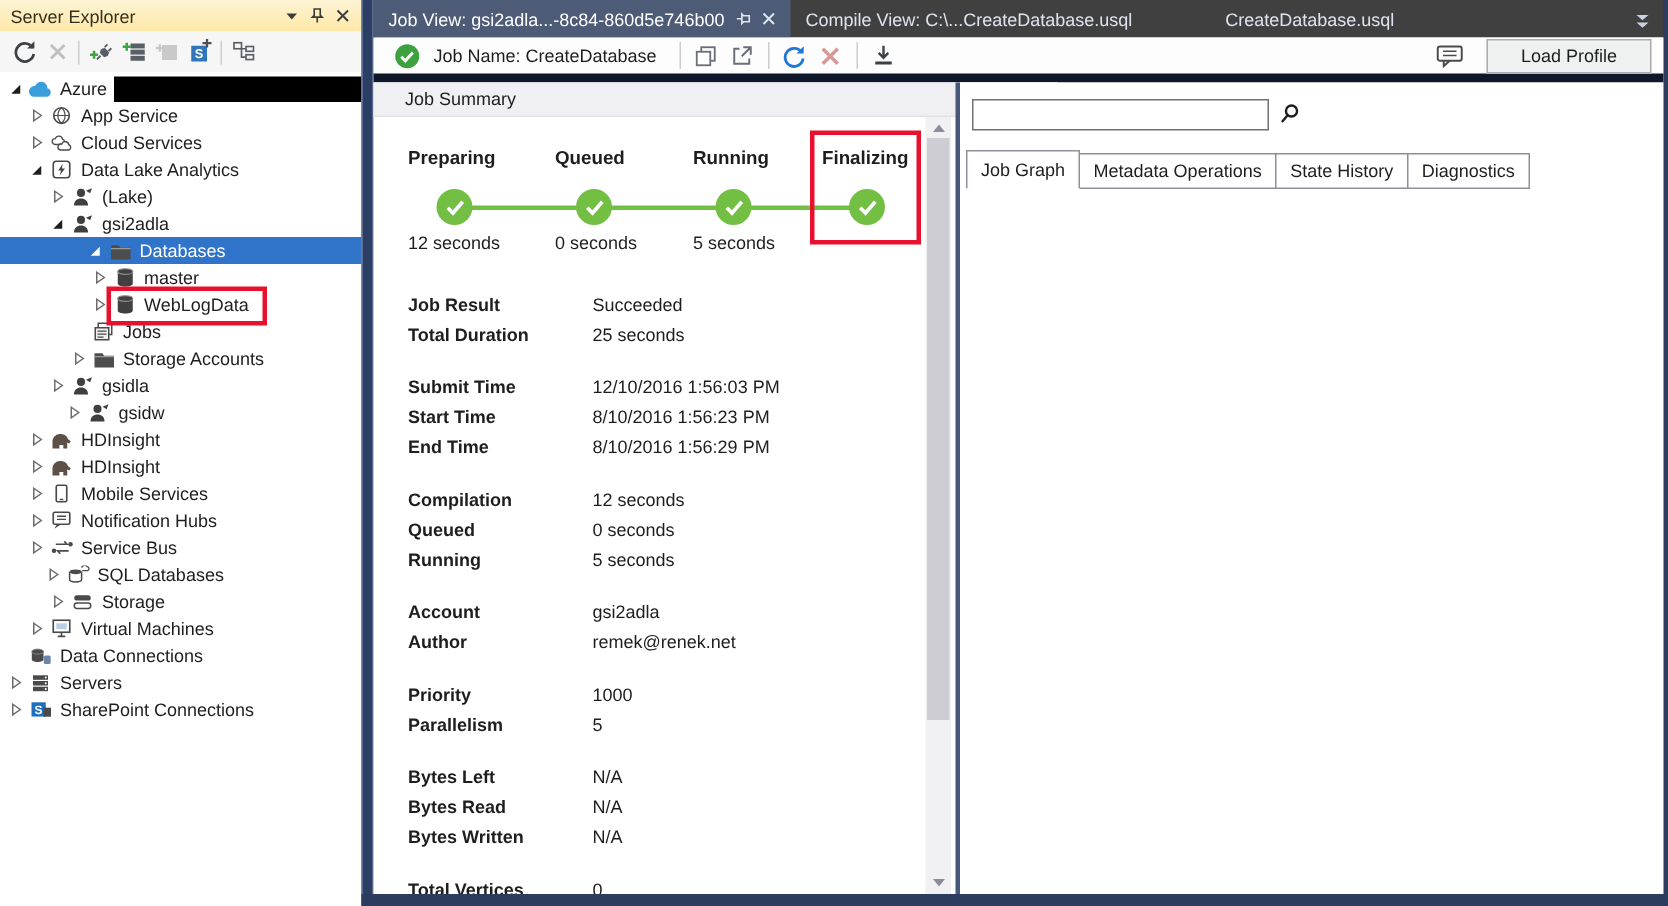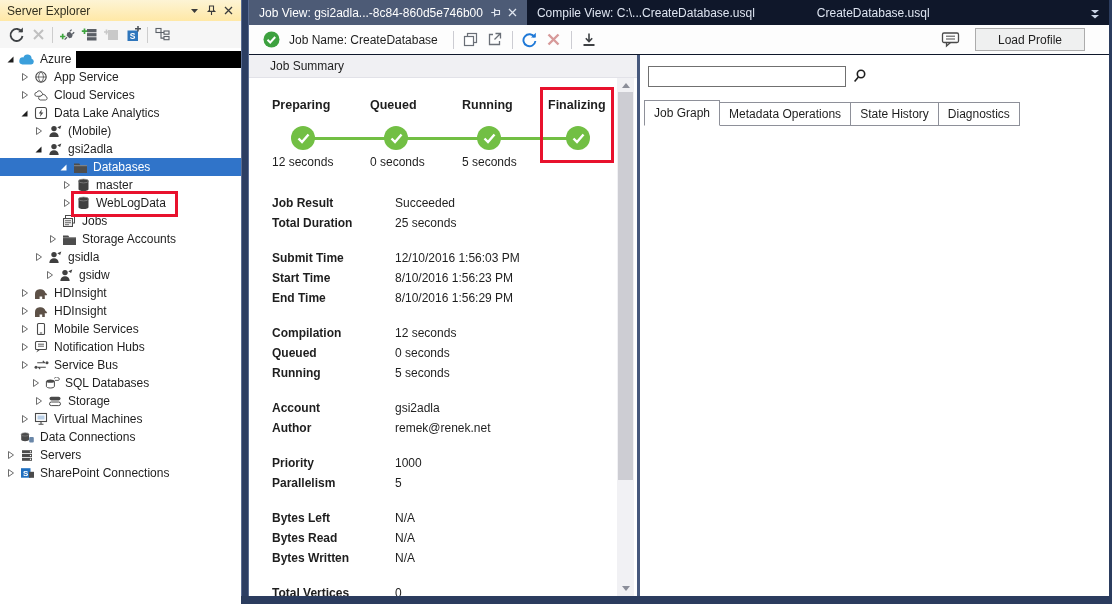--- a/index.html
+++ b/index.html
@@ -23,27 +23,27 @@
   .tw-label { line-height: 15px; }
   .anno-wrap { position: relative; display: inline-flex; align-items: flex-start; }
   .annotation-box { position: absolute; top: -5px; bottom: -6px; left: -4px; right: -12px; border: 3px solid #e8112d; pointer-events: none; z-index: 5; }
   .redaction { height: 17px; flex: 1; background: #000; margin-left: 5px; }
 
   
   #panel-divider { position: absolute; left: 241px; top: 0; width: 8px; height: 604px; background: #2c3e63; border-left: 1px solid #5a6c92; border-right: 1px solid #5a6c92; }
 
   
   #doc-area { position: absolute; left: 249px; top: 0; right: 0; height: 604px; }
-  #doc-tabbar { position: absolute; left: 0; top: 0; right: 0; height: 25px; background: #0f172a; display: flex; }
+  #doc-tabbar { position: absolute; left: 0; top: 0; right: 0; height: 25px; background: #404040; display: flex; }
   .doc-tab { display: flex; align-items: center; padding: 0 10px; color: #dde4f0; white-space: nowrap; }
   .doc-tab.active { background: #4d5b76; color: #fff; }
   .doc-tab .tabico { margin-left: 7px; display: inline-flex; color: #dfe5ef; }
   #tabbar-chevron { position: absolute; right: 12px; top: 8px; color: #c8d2e4; }
 
-  #doc-toolbar { position: absolute; left: 0; top: 25px; right: 3px; height: 30px; background: #fdfdfd; border-bottom: 1px solid #0f172a; display: flex; align-items: center; padding: 0 24px 0 10px; }
+  #doc-toolbar { position: absolute; left: 0; top: 25px; right: 3px; height: 30px; background: #fdfdfd; border-bottom: 6px solid #0f172a; display: flex; align-items: center; padding: 0 8px 0 10px; }
   .dt-ico { width: 24px; height: 22px; display: flex; align-items: center; justify-content: center; }
   .dt-sep { width: 1px; height: 18px; background: #ccccd2; margin: 0 5px; }
   #job-name-label { margin: 0 10px 0 6px; }
   #toolbar-right { margin-left: auto; display: flex; align-items: center; gap: 12px; }
   #load-profile-button { height: 23px; padding: 0 22px; background: #eff0f0; border: 1px solid #acacac; color: #1e1e1e; font-size: 12px; display: flex; align-items: center; }
 
   
   #summary-panel { position: absolute; left: 0; top: 55px; width: 456px; bottom: 8px; background: #fff; }
   #summary-header { height: 23px; background: #f0f0f3; border-bottom: 1px solid #e2e2e8; display: flex; align-items: center; padding: 0 6px 0 21px; }
   #summary-title { flex: 1; }
@@ -231,21 +231,21 @@
             </svg>
           </span>
           <span class="anno-wrap">
             <span class="tw-icon">
               <svg width="15" height="14" viewBox="0 0 15 14">
                 <circle cx="6" cy="4.6" r="2.7" fill="#3f3f3f"></circle>
                 <path d="M1.3 13c0-3.1 2.1-4.7 4.7-4.7s4.7 1.6 4.7 4.7z" fill="#3f3f3f"></path>
                 <path d="M9.3 3.2l4-1.7-1.2 3.4z" fill="#3f3f3f"></path>
               </svg>
             </span>
-            <span class="tw-label">(Mobile)</span>
+            <span class="tw-label">(Lake)</span>
           </span>
         </div>
         <div class="tree-row" style="padding-left: 33px;">
           <span class="tw-arrow" style="color: rgb(30, 30, 30);">
             <svg width="9" height="9" viewBox="0 0 9 9">
               <path d="M7.5 1.5v6h-6z" fill="currentColor"></path>
             </svg>
           </span>
           <span class="anno-wrap">
             <span class="tw-icon">

